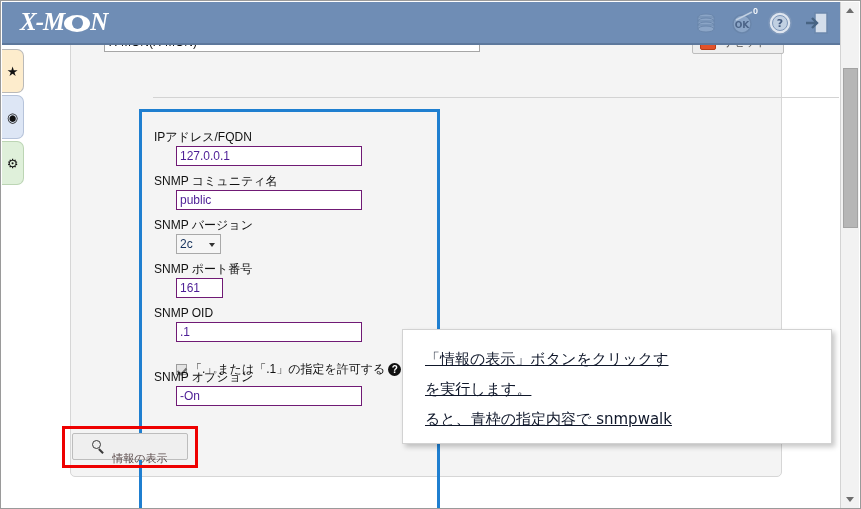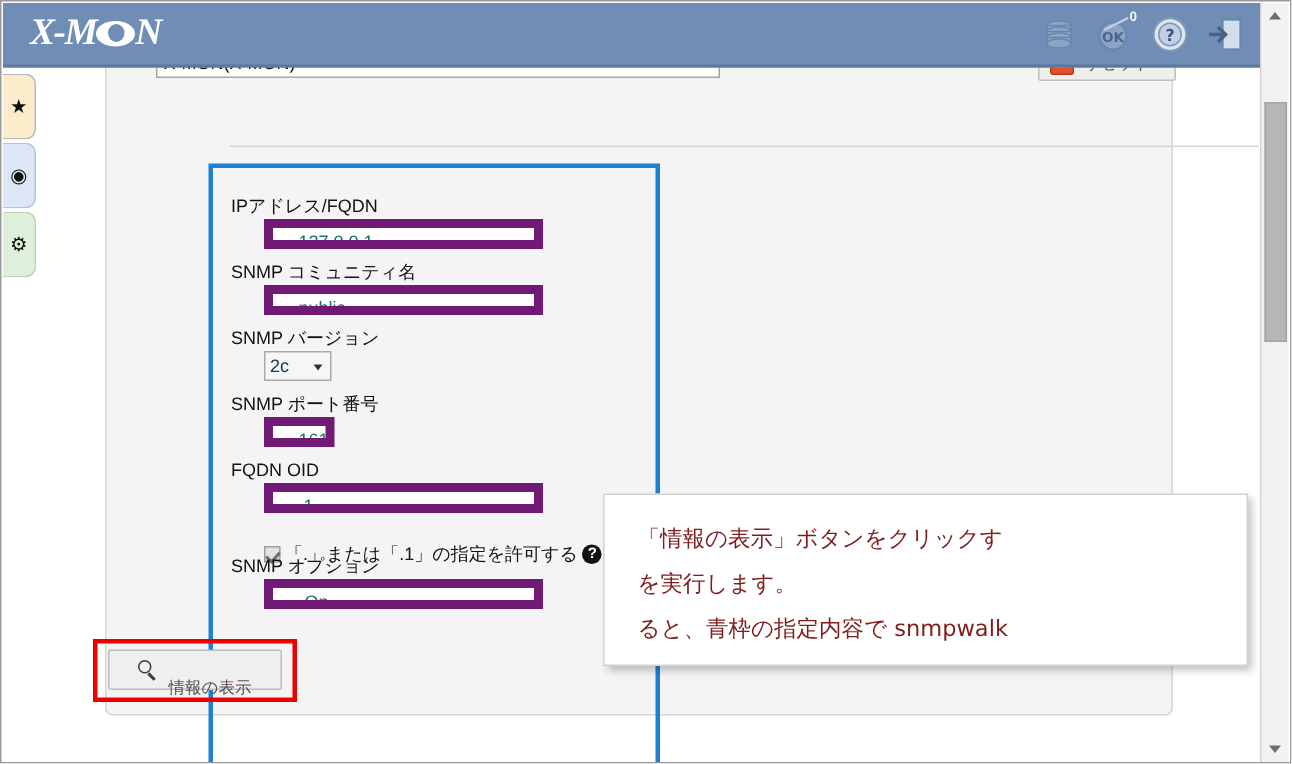--- a/index.html
+++ b/index.html
@@ -222,26 +222,26 @@
     font-size: 12px;
     color: #111;
     line-height: 14px;
     white-space: nowrap;
     margin-bottom: 2px;
   }
   .text-input {
     box-sizing: border-box;
     height: 20px;
     background: #ffffff;
-    border: 6px solid #701a75;
+    border: 1px solid #701a75;
     font-family: "Liberation Sans", sans-serif;
     font-size: 12px;
-    color: #0f766e;
+    color: #4c1d95;
     line-height: 18px;
-    padding: 0 17px;
+    padding: 0 3px;
     white-space: nowrap;
     overflow: hidden;
   }
   .mini-select {
     box-sizing: border-box;
     height: 20px;
     width: 45px;
     background: #f6f6f6;
     border: 1px solid #a9a9a9;
     font-size: 12px;
@@ -374,23 +374,24 @@
     box-sizing: border-box;
     background: #ffffff;
     border: 1px solid #d2d2d2;
     box-shadow: 3px 3px 5px rgba(0,0,0,.22);
     z-index: 20;
     padding: 14px 18px 0 22px;
   }
   #callout .line {
     font-family: "DejaVu Sans", sans-serif;
     font-size: 15px;
-    color: #7f1d1d;
+    color: #0f172a;
     line-height: 30px;
     white-space: nowrap;
+    text-decoration: underline;
   }
 
   
   #scrollbar {
     position: absolute;
     right: 1px; top: 1px;
     width: 19px; height: 506px;
     background: #f2f2f2;
     border-left: 1px solid #d3d3d3;
     box-sizing: border-box;
@@ -452,21 +453,21 @@
             <span class="caret"></span>
           </div>
         </div>
 
         <div class="field-group" id="grp-port">
           <div class="field-label">SNMP ポート番号</div>
           <div class="text-input w47 indent">161</div>
         </div>
 
         <div class="field-group" id="grp-oid">
-          <div class="field-label">FQDN OID</div>
+          <div class="field-label">SNMP OID</div>
           <div class="text-input w186 indent">.1</div>
         </div>
 
         <div id="oid-allow-row">
           <span class="cb"></span>
           <span class="cb-label">「.」または「.1」の指定を許可する</span>
           <span class="help-icon">?</span>
         </div>
 
         <div class="field-group" id="grp-option">

